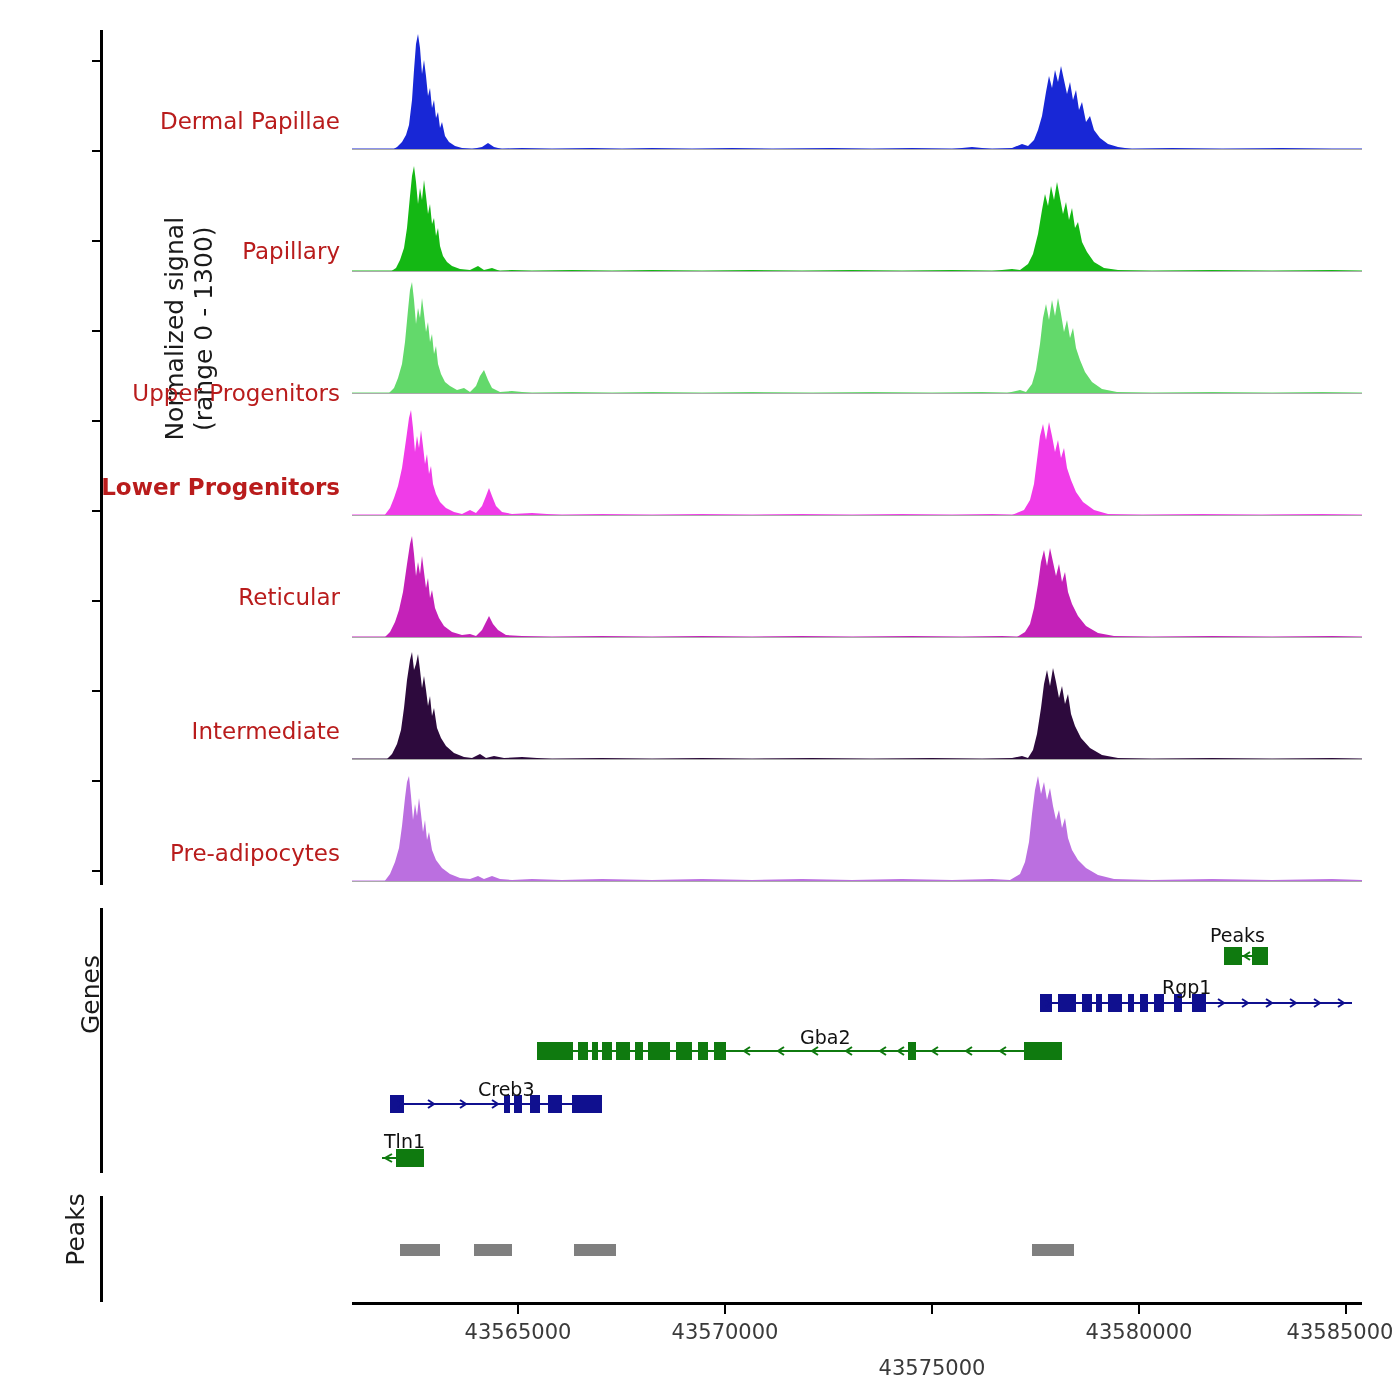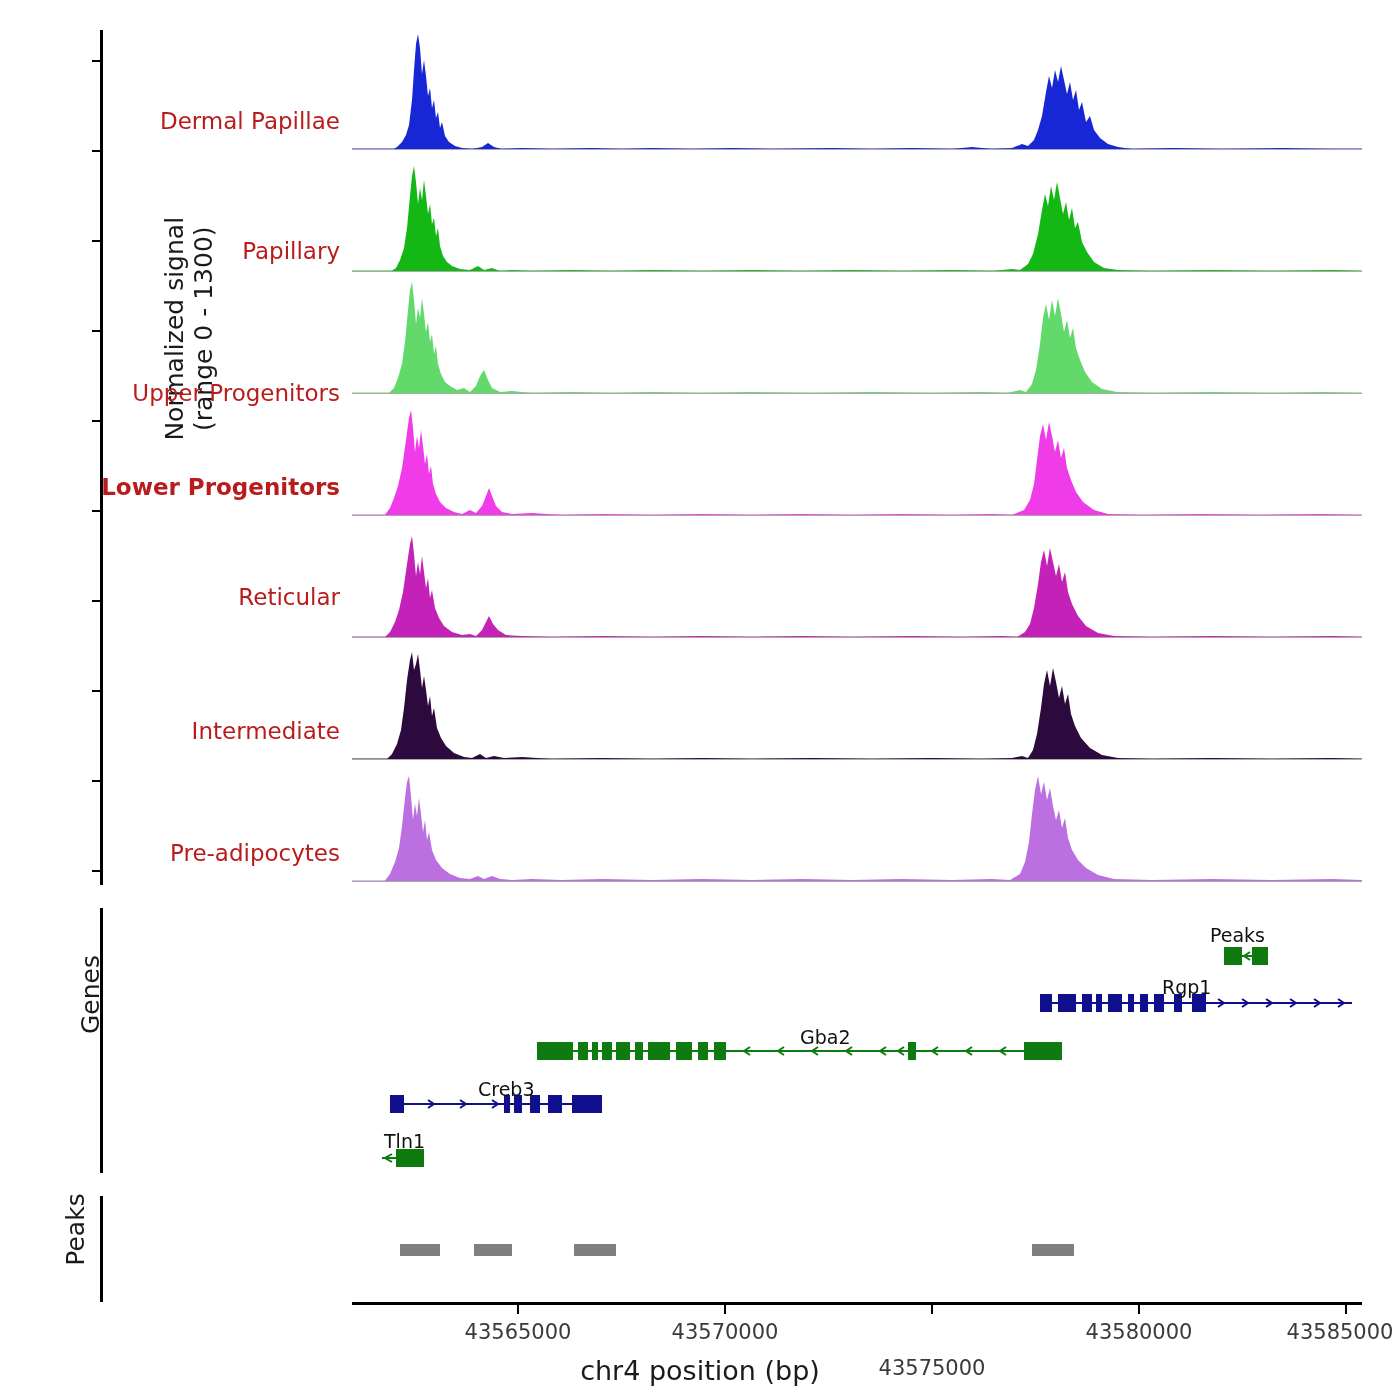--- a/index.html
+++ b/index.html
@@ -336,15 +336,14 @@
   <div class="xtick" style="left:931px;"></div>
   <div class="xtick" style="left:1138px;"></div>
   <div class="xtick" style="left:1345px;"></div>
 
   <div class="xticklabel" style="left:518px;">43565000</div>
   <div class="xticklabel" style="left:725px;">43570000</div>
   <div class="xticklabel" style="left:932px;margin-top:36px;">43575000</div>
   <div class="xticklabel" style="left:1139px;">43580000</div>
   <div class="xticklabel" style="left:1340px;">43585000</div>
 
-  <div class="xlabel">chr4 position (bp)</div>
 
 </div>
 
 </body></html>

